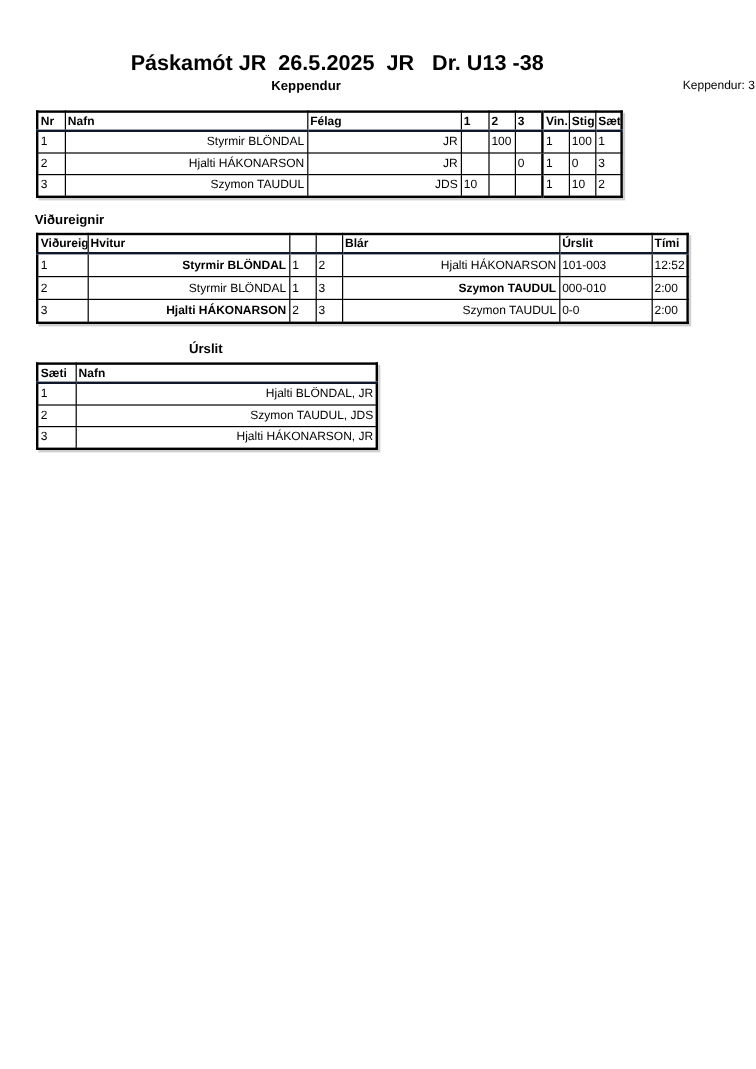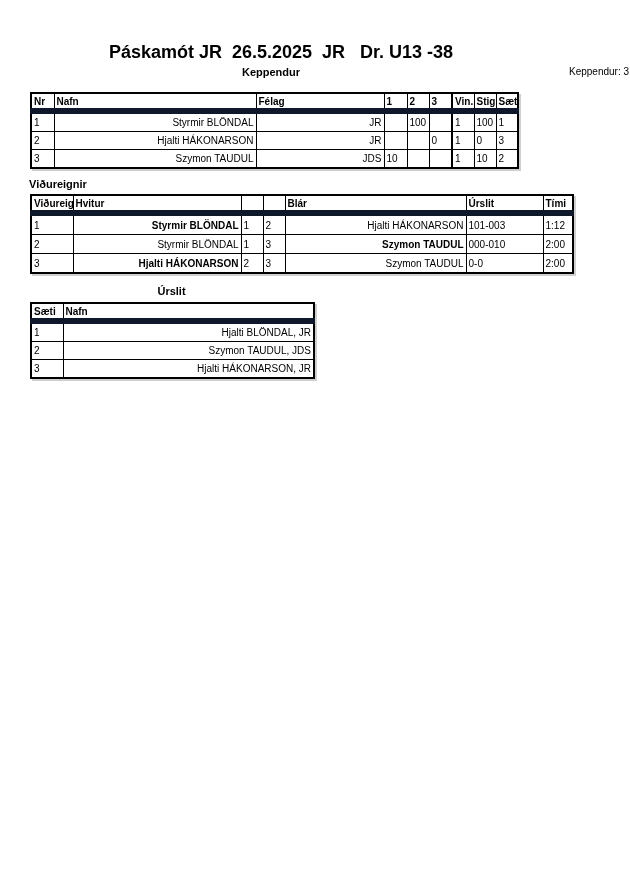--- a/index.html
+++ b/index.html
@@ -8,42 +8,42 @@
     font-family:"Liberation Sans","DejaVu Sans",sans-serif;color:#000;
     -webkit-font-smoothing:none;
   }
   .abs{position:absolute;}
   .page-title{
     top:42px;left:0;width:562px;text-align:center;
     font-size:18px;font-weight:bold;white-space:pre;letter-spacing:0px;
   }
   .count-label{top:66px;left:536px;font-size:10px;padding-left:33px;}
   .sec-title{font-size:11px;font-weight:bold;}
-  .sec-title.keppendur{top:66px;left:198px;padding-left:44px;}
+  .sec-title.keppendur{top:66px;left:182px;padding-left:44px;}
   .sec-title.vidureignir{top:178px;left:29px;width:542px;text-align:left;}
   .sec-title.urslit{top:285px;left:30px;width:283px;text-align:center;}
 
   table{
     border-collapse:collapse;table-layout:fixed;
     background:#fff;box-shadow:2px 2px 0 0 #cfcfcf;
   }
   td,th{
     border:1px solid #000;font-size:10px;padding:0 2px;
     overflow:hidden;white-space:nowrap;
   }
   th{font-weight:bold;height:14px;}
   td{height:17px;}
   .t-keppendur{left:30px;top:92px;width:487px;}
   .t-vidureignir{left:30px;top:194px;width:542px;}
   .t-urslit{left:30px;top:302px;width:283px;}
   .t-keppendur td{height:17px;}
   .t-vidureignir td{height:18px;}
 
   table{border:2px solid #000;}
-  thead th{border-bottom:6px solid #0f172a;}
+  thead th{border-bottom:2px solid #0f172a;}
   .thick-left{border-left:2px solid #000;margin-left:24px;}
 
   .al{text-align:right;padding-left:6px;}
   .ac{text-align:left;}
   .hdr-first{text-align:left;padding-left:2px;}
   .bold{font-weight:bold;}
 </style>
 </head>
 <body>
 
@@ -138,21 +138,21 @@
     </tr>
   </thead>
   <tbody>
     <tr>
       <td class="ac">1</td>
       <td class="al bold">Styrmir BLÖNDAL</td>
       <td class="ac">1</td>
       <td class="ac">2</td>
       <td class="al">Hjalti HÁKONARSON</td>
       <td class="ac">101-003</td>
-      <td class="ac">1:12</td>
+      <td class="ac">12:52</td>
     </tr>
     <tr>
       <td class="ac">2</td>
       <td class="al">Styrmir BLÖNDAL</td>
       <td class="ac">1</td>
       <td class="ac">3</td>
       <td class="al bold">Szymon TAUDUL</td>
       <td class="ac">000-010</td>
       <td class="ac">2:00</td>
     </tr>

